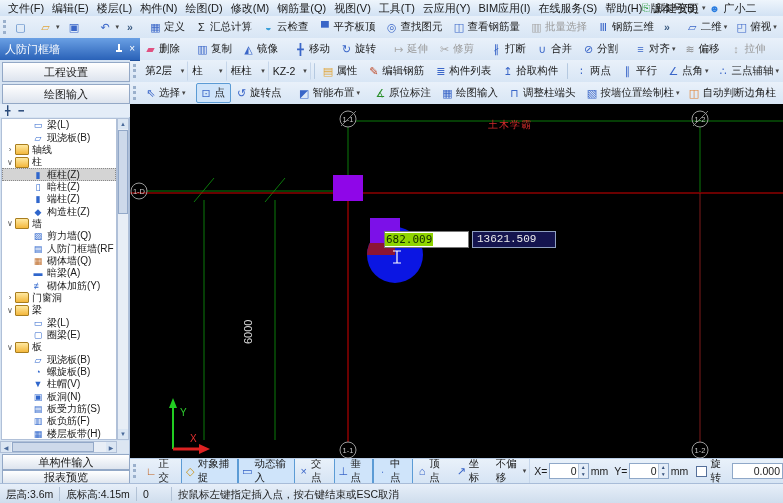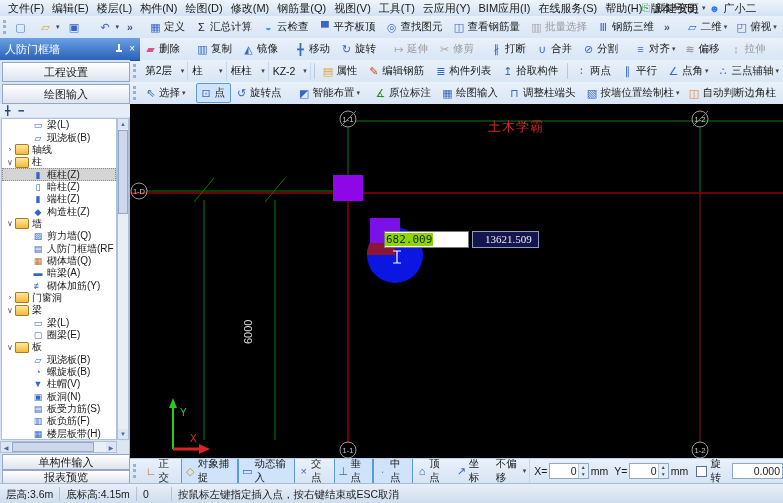--- a/index.html
+++ b/index.html
@@ -67,28 +67,28 @@
   .hscroll{position:absolute;left:0;top:337px;width:117px;height:12px;background:#e8eef6;border:1px solid #b0c0d8;box-sizing:border-box;}
   .hscroll .sb-btn{position:absolute;top:0;width:10px;height:10px;font-size:6px;color:#4a6a9a;
            display:flex;align-items:center;justify-content:center;background:#dbe6f3;}
   .hscroll .lf{left:0;} .hscroll .rt{right:0;}
   .hthumb{position:absolute;left:11px;top:0;width:82px;height:10px;background:#cdd9ea;border:1px solid #92a8c8;box-sizing:border-box;}
   .sb-corner{position:absolute;left:117px;top:337px;width:12px;height:12px;background:#dce6f2;}
   #btn-single{top:349px;height:16px;} #btn-report{top:365px;height:15px;}
   #btn-single,#btn-report{position:absolute;left:0;width:130px;padding:1px 2px;box-sizing:border-box;}
   
   #canvas{position:absolute;left:130px;top:104px;width:653px;height:354px;background:#000;overflow:hidden;}
-  .watermark{position:absolute;left:358px;top:14px;color:#cf2b2b;font-size:13px;letter-spacing:1px;}
+  .watermark{position:absolute;left:358px;top:14px;color:#cf2b2b;font-size:10px;letter-spacing:1px;}
   .tipbox1{position:absolute;left:254px;top:127px;width:85px;height:17px;background:#fff;
            border:1px solid #777;box-sizing:border-box;font-size:11px;line-height:15px;
            font-family:"DejaVu Sans Mono","Liberation Mono",monospace;}
   .tipbox1 span{background:#8fd400;color:#132b00;padding:0 1px;}
-  .tipbox2{position:absolute;left:342px;top:127px;width:67px;height:17px;background:#14144e;
+  .tipbox2{position:absolute;left:342px;top:127px;width:84px;height:17px;background:#14144e;
            border:1px solid #8f9fc0;box-sizing:border-box;color:#ececec;font-size:11px;line-height:15px;
-           padding-left:12px;font-family:Liberation Serif, serif;}
+           padding-left:4px;font-family:Liberation Mono, monospace;}
   
   #snapbar{position:absolute;left:130px;top:458px;width:653px;height:25px;
            background:linear-gradient(#e9f1fa,#d6e4f4);border-top:1px solid #b9cde6;
            display:flex;align-items:center;font-size:10.5px;overflow:hidden;box-sizing:border-box;}
   #snapbar::before{content:"";width:2px;height:14px;border-left:3px dotted #9ab0cc;margin:0 4px 0 3px;}
   .coord-group{display:flex;align-items:center;gap:2px;margin-left:4px;}
   .spin-box{display:flex;align-items:stretch;border:1px solid #8fa8c8;background:#fff;height:16px;width:42px;box-sizing:border-box;}
   .spin-val{flex:1;text-align:right;line-height:14px;padding-right:1px;}
   .spin-arrows{width:9px;display:flex;flex-direction:column;border-left:1px solid #b8c8dc;}
   .spin-arrows span{flex:1;font-size:5px;line-height:6px;text-align:center;color:#35517c;background:#e4edf8;}

